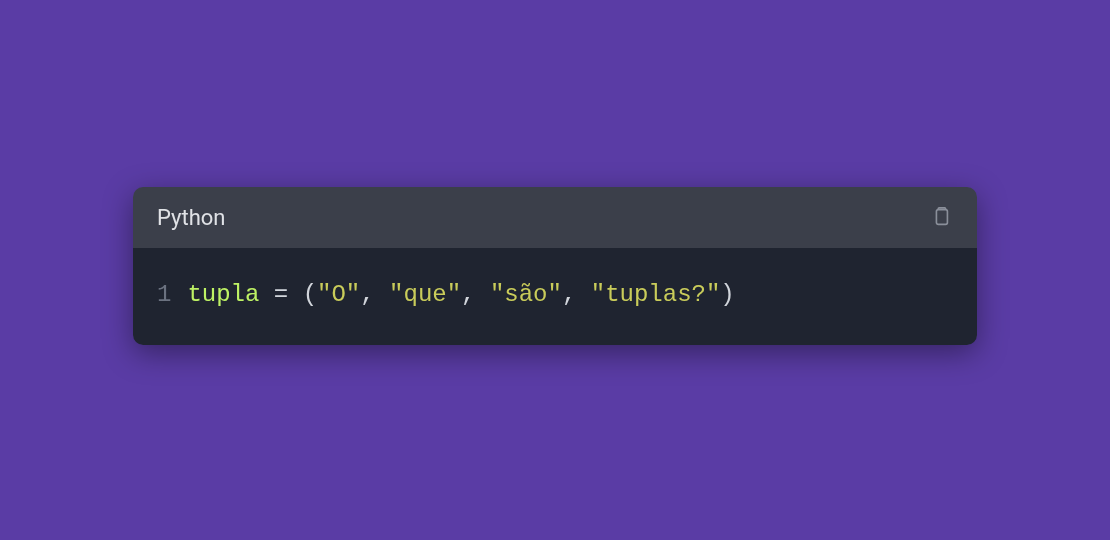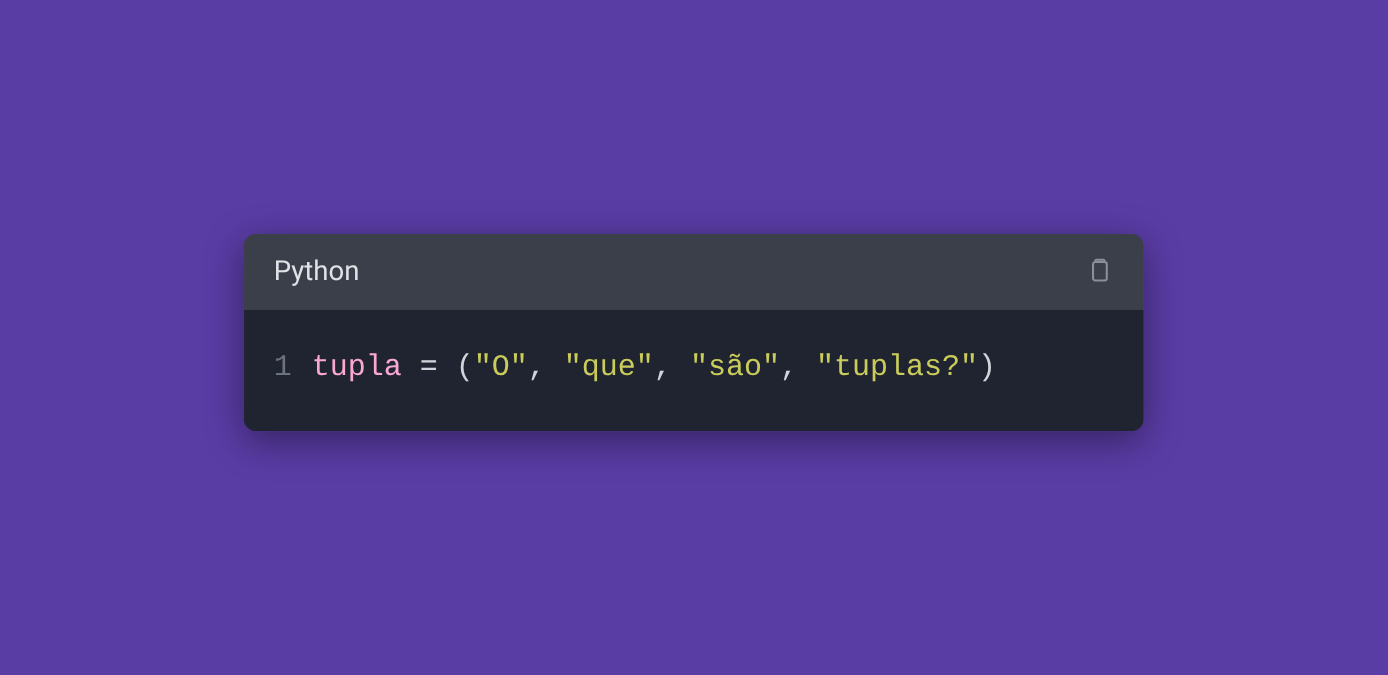--- a/index.html
+++ b/index.html
@@ -11,21 +11,21 @@
       width: 1110px;
       height: 540px;
       background-color: #5a3ca5;
       display: flex;
       align-items: center;
       justify-content: center;
       font-family: -apple-system, BlinkMacSystemFont, "Segoe UI", Roboto, Helvetica, Arial, sans-serif;
       overflow: hidden;
     }
     .code-block {
-      width: 720px;
+      width: 844px;
       border-radius: 10px;
       overflow: hidden;
       box-shadow: 0 8px 30px rgba(0,0,0,0.4);
       transform: translateY(-4px);
     }
     .code-header {
       background-color: #3b3f4a;
       color: #d0d3d9;
       display: flex;
       align-items: center;
@@ -63,21 +63,21 @@
     }
     .line-number {
       color: #6b7280;
       margin-right: 16px;
       user-select: none;
     }
     .code-line {
       white-space: pre;
     }
     .tok-var {
-      color: #f9a8d4;
+      color: #bef264;
     }
     .tok-op {
       color: #d1d5db;
     }
     .tok-punct {
       color: #d1d5db;
     }
     .tok-str {
       color: #c9cc5a;
     }

